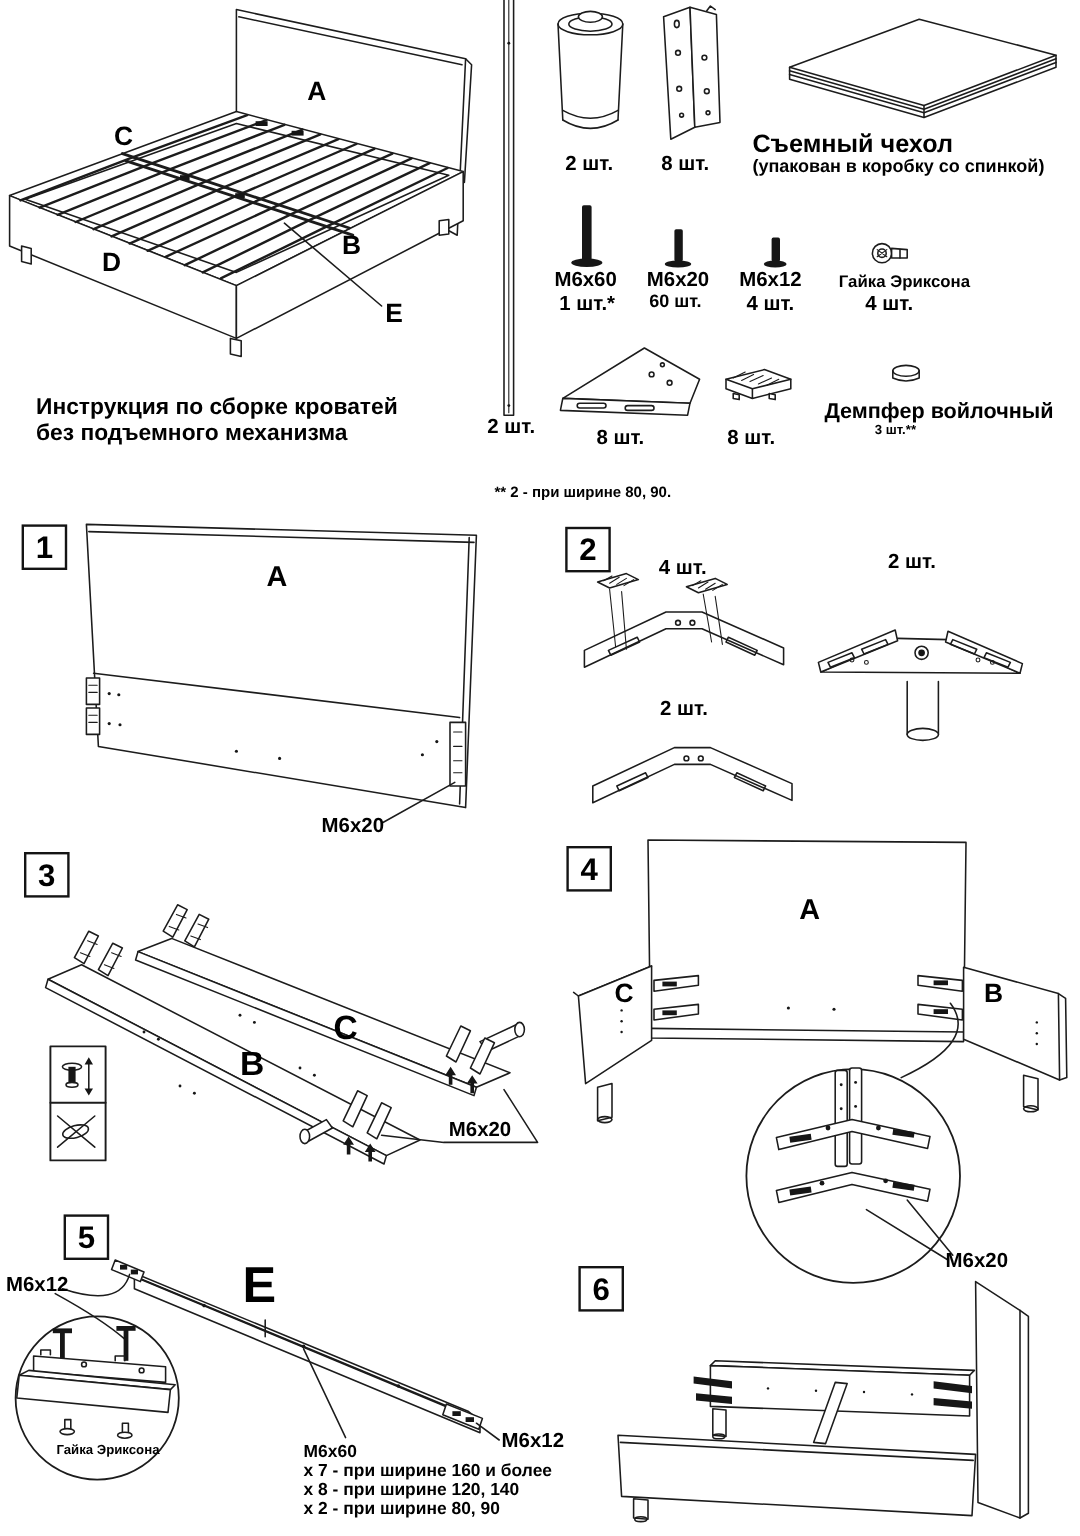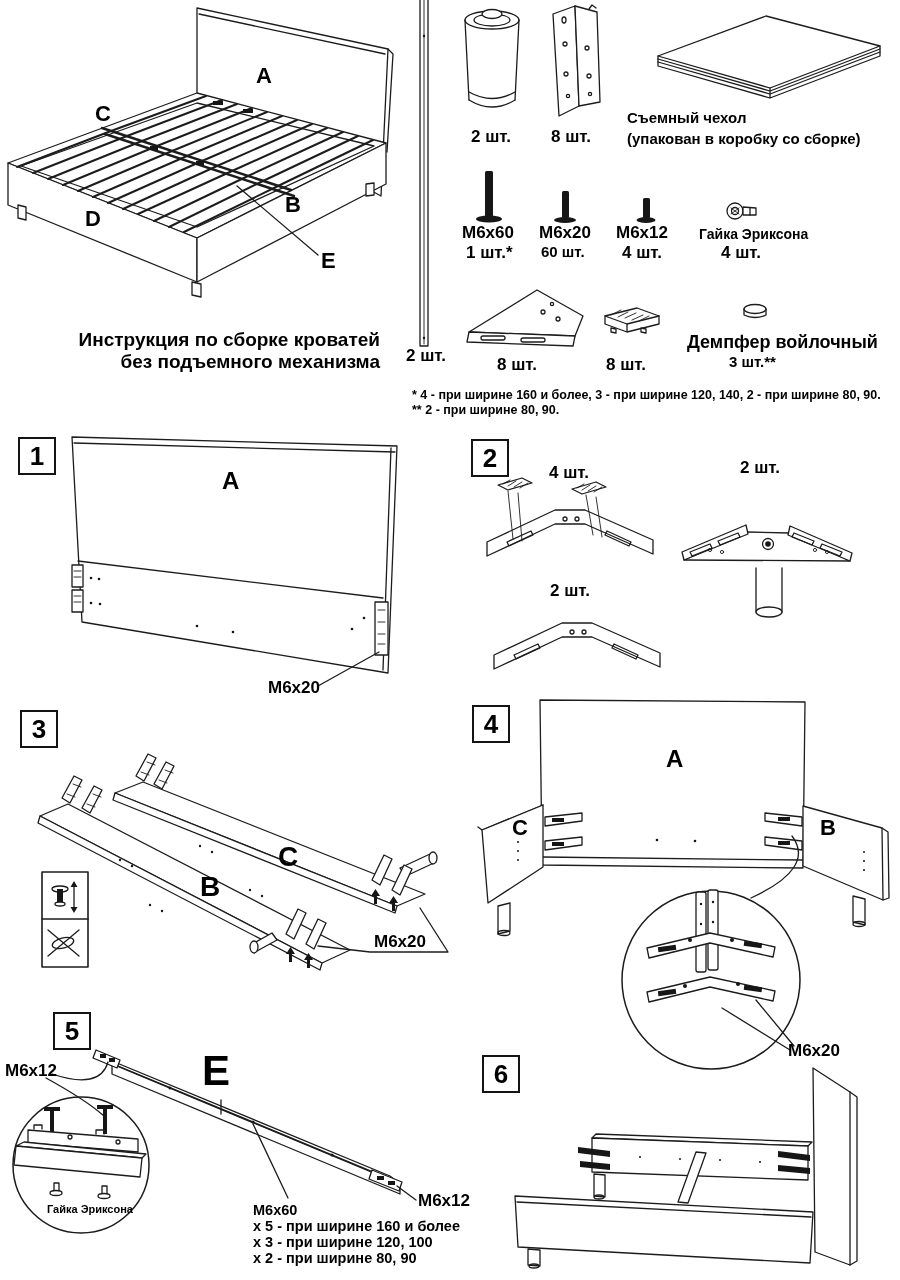--- a/index.html
+++ b/index.html
@@ -1,19 +1,19 @@
 <!DOCTYPE html>
 <html><head>
 <meta charset="utf-8">
 <style>
   html,body{margin:0;padding:0;background:#fff;}
   .page{position:relative;width:900px;height:1280px;background:#fff;overflow:hidden;
         font-family:"Liberation Sans",sans-serif;color:#000;}
   .lbl{position:absolute;font-weight:700;white-space:nowrap;line-height:1.08;}
-  .ctr{text-align:right;}
+  .ctr{text-align:left;}
   .stepnum{position:absolute;width:34px;height:34px;border:2px solid #141414;background:#fff;
            display:flex;align-items:center;justify-content:center;font-size:26px;font-weight:700;}
   .block{position:absolute;}
   svg{position:absolute;overflow:visible;}
   svg *{stroke:#1c1c1c;stroke-width:1.3;fill:none;stroke-linejoin:round;stroke-linecap:round;}
   svg .wf{fill:#fff;}
   svg .k{fill:#161616;stroke:none;}
   svg .t2{stroke-width:2;}
   svg .t25{stroke-width:2.4;}
   svg .thin{stroke-width:0.9;}
@@ -85,22 +85,22 @@
       <circle cx="45" cy="92" r="1.6"></circle>
     <ellipse cx="19" cy="18" rx="2" ry="3"></ellipse>
   </svg>
   <span class="lbl" style="left:551px;top:128px;font-size:17px">8 шт.</span>
 
   <svg style="left:648px;top:8px" width="240" height="112" viewBox="0 0 240 112">
     <polygon class="wf" points="10,48 118,8 232,38 122,80"></polygon>
     <path d="M10,48 L10,58 L122,90 L232,48 L232,38 M122,80 L122,90"></path>
     <path d="M10,51 L122,83 L232,41 M10,54 L122,86 L232,44"></path>
   </svg>
-  <span class="lbl" style="left:627px;top:110px;font-size:15px">Съемный чехол</span>
-  <span class="lbl" style="left:627px;top:131px;font-size:15px">(упакован в коробку со сборке)</span>
+  <span class="lbl" style="left:627px;top:110px;font-size:21px">Съемный чехол</span>
+  <span class="lbl" style="left:627px;top:131px;font-size:15px">(упакован в коробку со спинкой)</span>
 
   <svg style="left:455px;top:168px" width="330" height="62" viewBox="0 0 330 62">
     <rect class="k" x="30" y="3" width="8" height="46" rx="1.5"></rect>
     <ellipse class="k" cx="34" cy="51" rx="13" ry="3.5"></ellipse>
     <rect class="k" x="107" y="23" width="7" height="27" rx="1.5"></rect>
     <ellipse class="k" cx="110" cy="52" rx="11" ry="3"></ellipse>
     <rect class="k" x="188" y="30" width="7" height="20" rx="1.5"></rect>
     <ellipse class="k" cx="191" cy="52" rx="9.5" ry="3"></ellipse>
     <circle cx="280" cy="43" r="8"></circle>
     <circle cx="280" cy="43" r="3.5"></circle>
@@ -128,23 +128,22 @@
     <polygon class="wf" points="150,34 182,26 204,34 172,42"></polygon>
     <path class="thin" d="M156,33 l10,-5 M163,35 l10,-5 M170,36 l11,-5 M177,38 l11,-5 M184,39 l10,-5"></path>
     <path d="M150,34 L150,42 L172,50 L204,42 L204,34 M172,42 L172,50"></path>
     <path class="wf" d="M156,46 v4 l5,1 v-4 z M186,46 v4 l5,1 v-4 z"></path>
     <ellipse class="wf" cx="300" cy="27" rx="11" ry="4.5"></ellipse>
     <path d="M289,27 v6 Q300,38 311,33 V27"></path>
   </svg>
   <span class="lbl" style="left:497px;top:356px;font-size:17px">8 шт.</span>
   <span class="lbl" style="left:606px;top:356px;font-size:17px">8 шт.</span>
   <span class="lbl" style="left:687px;top:333px;font-size:18px">Демпфер войлочный</span>
-  <span class="lbl" style="left:729px;top:354px;font-size:15px">3 шт.**</span>
-
-  <span class="lbl" style="left:412px;top:389px;font-size:12.5px">* 4 - при ширине 160 и более, 3 - при ширине 120, 140, 2 - при ширине 80, 90.</span>
+  <span class="lbl" style="left:729px;top:354px;font-size:11px">3 шт.**</span>
+
   <span class="lbl" style="left:412px;top:404px;font-size:12.5px">** 2 - при ширине 80, 90.</span>
 
   <div class="stepnum" style="left: 18px; top: 437px;">
       <span>1</span>
     </div>
   <svg style="left:55px;top:430px" width="395" height="278" viewBox="0 0 395 278">
     <polygon class="wf" points="17,7 342,16 333,243 27,192"></polygon>
     <polyline points="19,13 340,22"></polyline>
     <polyline points="336,18 328,240"></polyline>
     <line x1="23" y1="131" x2="328" y2="168"></line>
@@ -349,22 +348,22 @@
     <rect class="wf" x="102" y="186" width="5" height="9"></rect>
       <ellipse class="wf" cx="104" cy="196" rx="6" ry="2.5"></ellipse>
     <line x1="253" y1="124" x2="288" y2="198"></line>
     <line x1="416" y1="200" x2="397" y2="186"></line>
   </svg>
   <span class="lbl" style="left:202px;top:1048px;font-size:42px">E</span>
   <span class="lbl" style="left:5px;top:1062px;font-size:17px">M6x12</span>
   <span class="lbl" style="left:47px;top:1204px;font-size:11px">Гайка Эриксона</span>
   <div class="block" style="left:253px;top:1202px;font-weight:700;font-size:14.5px;line-height:16px">
     <div>M6x60</div>
-    <div>x 5 - при ширине 160 и более</div>
-    <div>x 3 - при ширине 120, 100</div>
+    <div>x 7 - при ширине 160 и более</div>
+    <div>x 8 - при ширине 120, 140</div>
     <div>x 2 - при ширине 80, 90</div>
   </div>
   <span class="lbl" style="left:418px;top:1192px;font-size:17px">M6x12</span>
 
   <div class="stepnum" style="left:482px;top:1055px">
       <span>6</span>
     </div>
   <svg style="left:460px;top:1040px" width="440" height="240" viewBox="0 0 440 240">
     <polygon class="wf" points="353,28 390,52 390,225 355,212"></polygon>
     <polyline points="390,52 397,57 397,221 390,225"></polyline>

